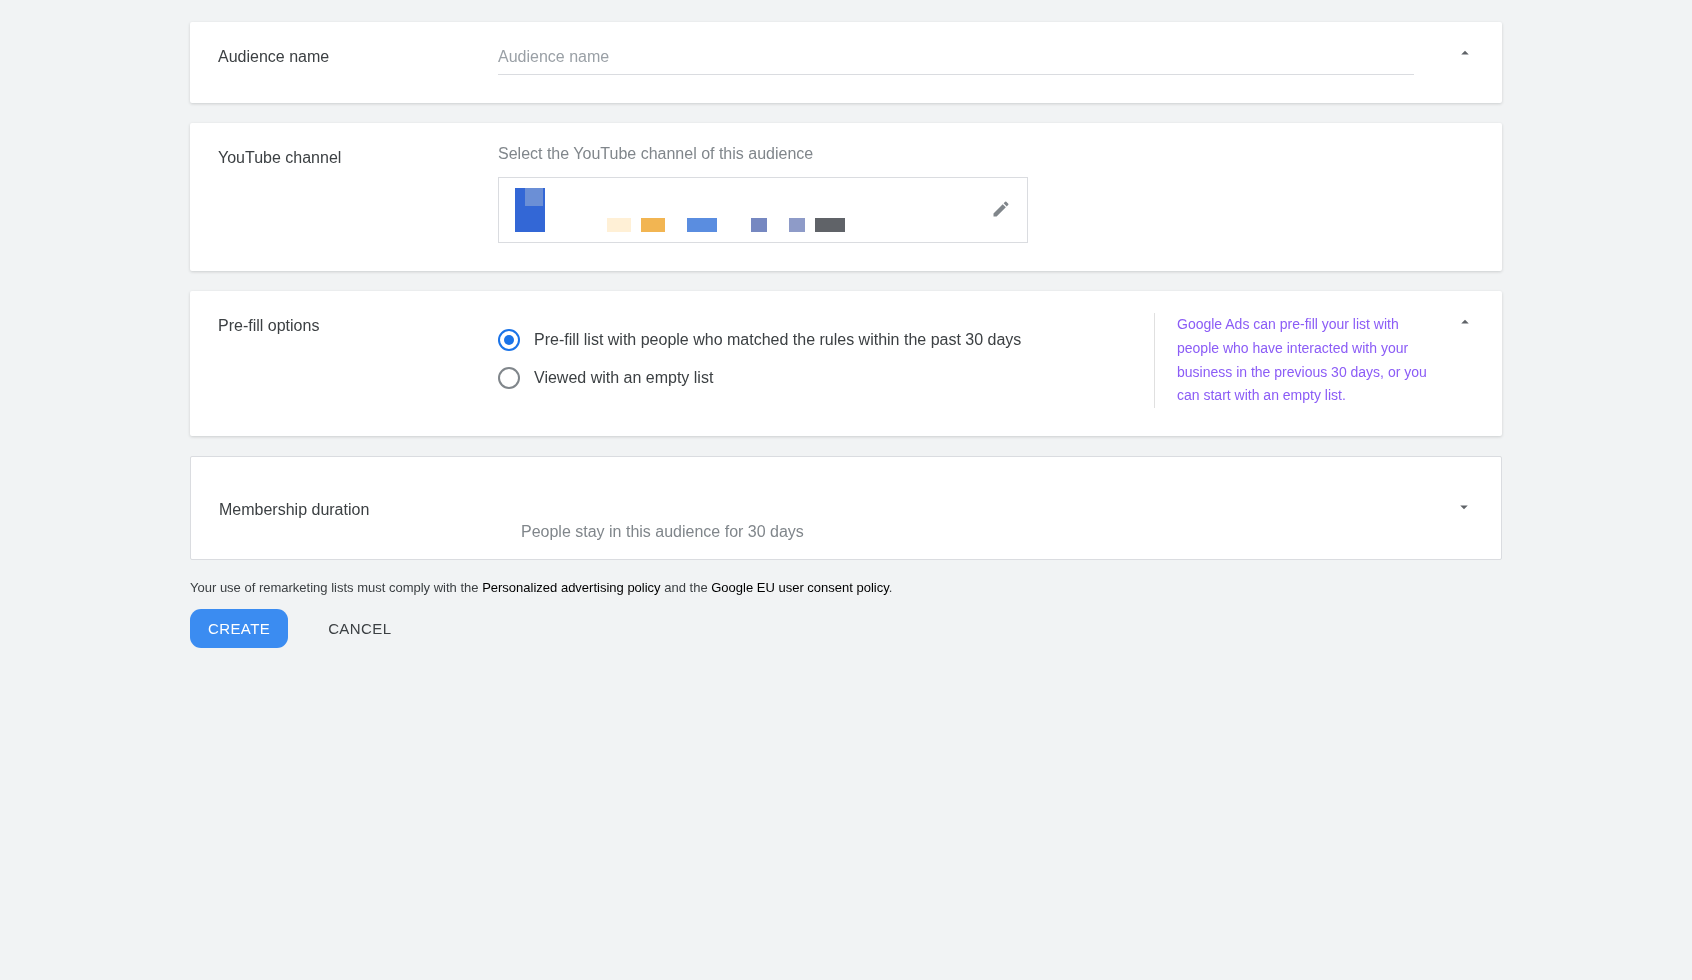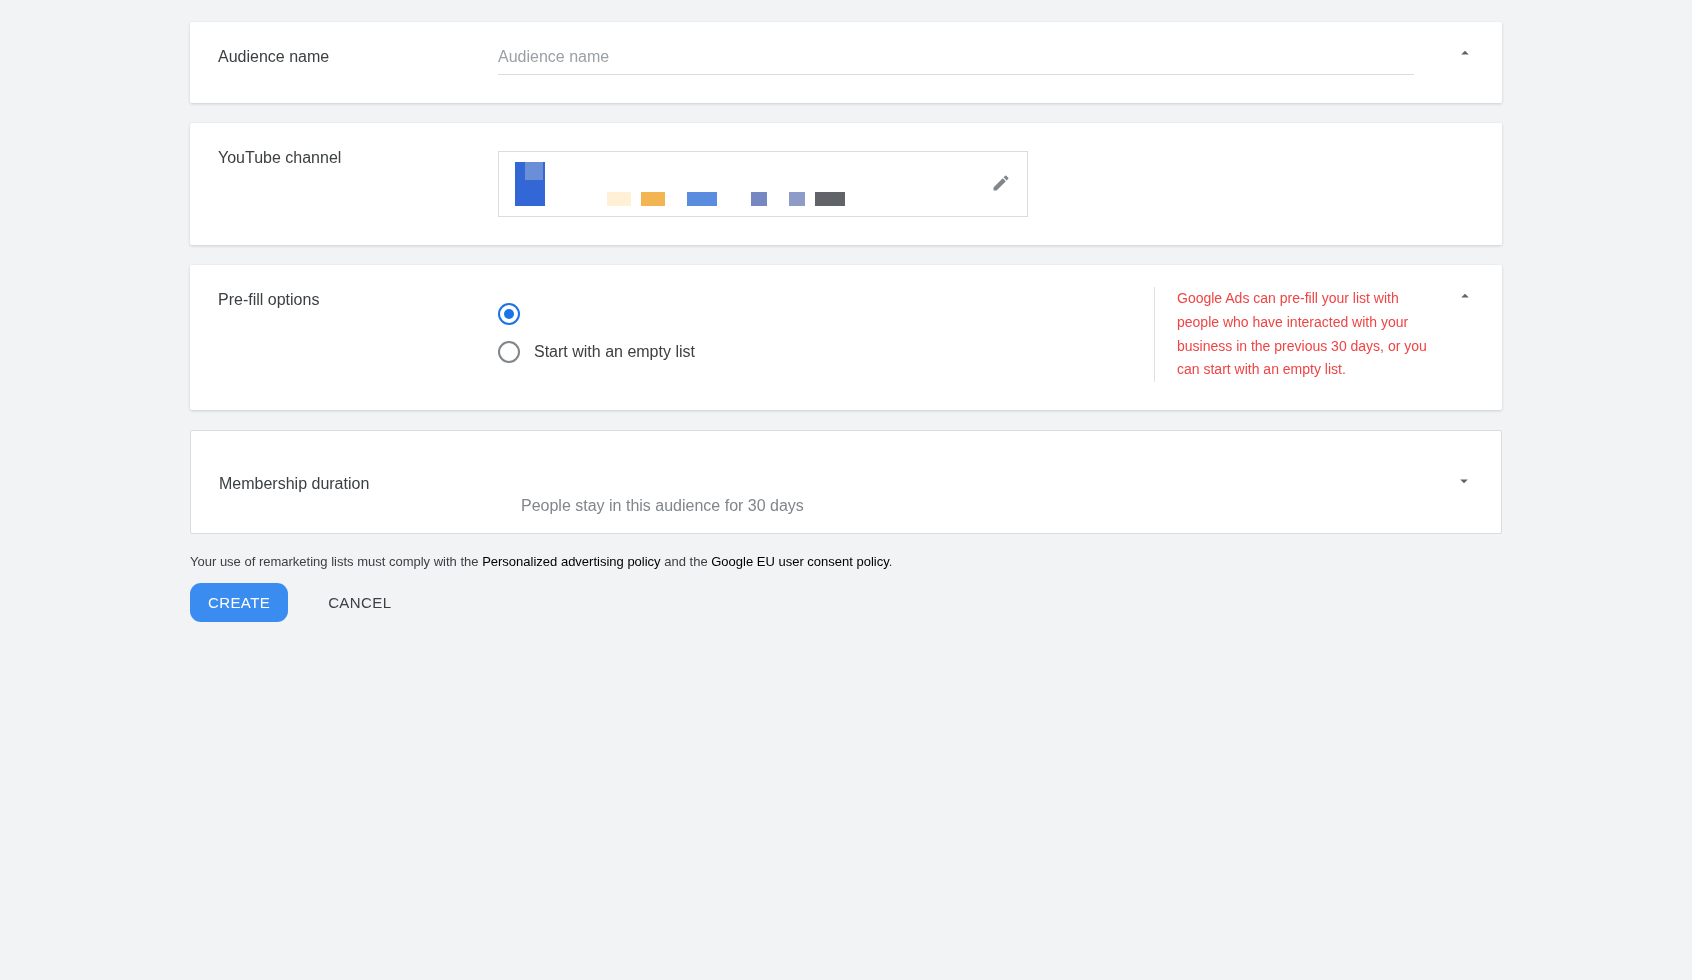--- a/index.html
+++ b/index.html
@@ -36,21 +36,21 @@
   .content-col {
     flex: 1;
     min-width: 0;
   }
   .side-col {
     width: 280px;
     flex-shrink: 0;
     border-left: 1px solid #e0e0e0;
     padding-left: 22px;
     margin-left: 13px;
-    color: #ef4444;
+    color: #8b5cf6;
     font-size: 14px;
     line-height: 1.7;
   }
   .chevron-col {
     width: 40px;
     display: flex;
     justify-content: flex-end;
     align-items: flex-start;
   }
   .desc {
@@ -174,20 +174,21 @@
             </svg>
         </span>
       </div>
     </div>
   </div>
 
   <div class="card">
     <div class="section">
       <div class="label-col">YouTube channel</div>
       <div class="content-col">
+        <div class="desc">Select the YouTube channel of this audience</div>
         <div class="channel-box">
           <div class="channel-content">
             <span class="px-block" style="width:30px;height:44px;background:#3367d6"></span>
             <span class="px-block" style="width:18px;height:18px;background:#6b8fd6;position:relative;top:-26px;left:-30px;margin-right:-18px"></span>
             <span class="px-block" style="width:24px;height:14px;background:#fff0d6;margin-left:42px"></span>
             <span class="px-block" style="width:24px;height:14px;background:#f2b552"></span>
             <span class="px-block" style="width:30px;height:14px;background:#5a8de0;margin-left:12px"></span>
             <span class="px-block" style="width:16px;height:14px;background:#7688c1;margin-left:24px"></span>
             <span class="px-block" style="width:16px;height:14px;background:#8e9bc8;margin-left:12px"></span>
             <span class="px-block" style="width:30px;height:14px;background:#606368"></span>
@@ -201,24 +202,25 @@
       </div>
     </div>
   </div>
 
   <div class="card">
     <div class="section">
       <div class="label-col">Pre-fill options</div>
       <div class="content-col">
         <div class="radio-row">
           <span class="radio checked"></span>
+          <span>Pre-fill list with people who matched the rules within the past 30 days</span>
         </div>
         <div class="radio-row">
           <span class="radio"></span>
-          <span>Start with an empty list</span>
+          <span>Viewed with an empty list</span>
         </div>
       </div>
       <div class="side-col">Google Ads can pre-fill your list with people who have interacted with your business in the previous 30 days, or you can start with an empty list.</div>
       <div class="chevron-col">
         <span class="chevron">
           <svg viewBox="0 0 24 24">
               <path d="M7 14l5-5 5 5z"></path>
             </svg>
         </span>
       </div>

